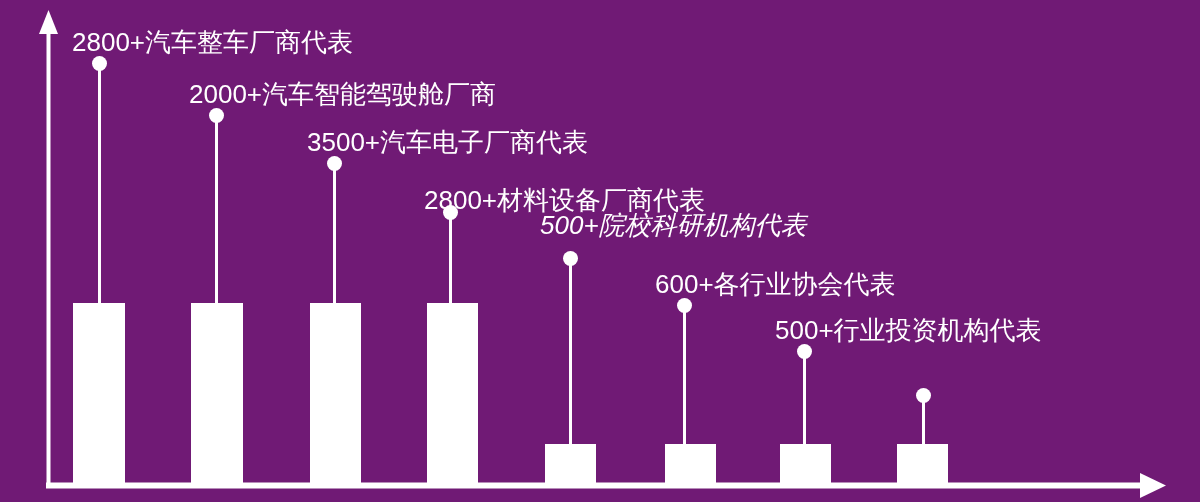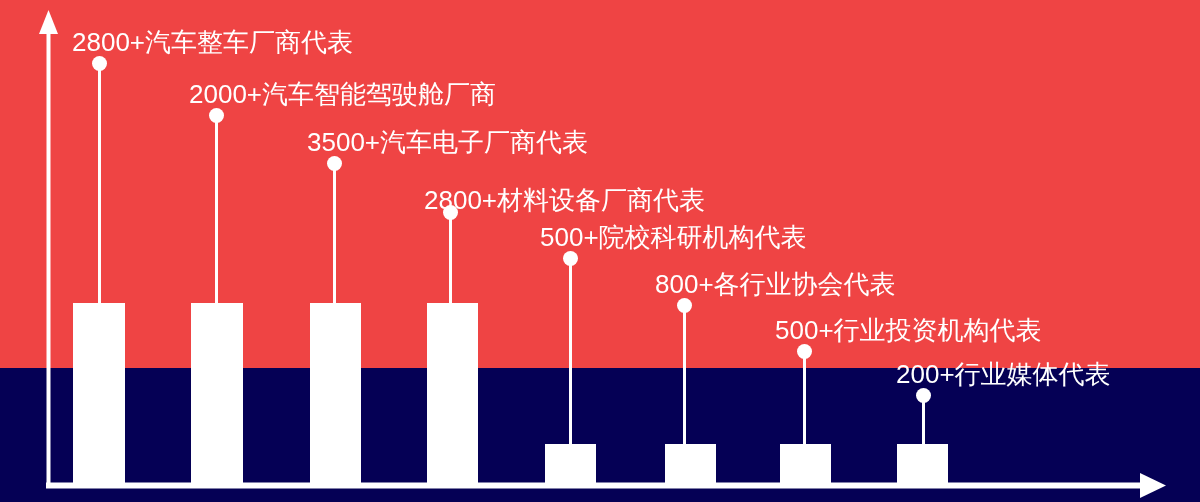--- a/index.html
+++ b/index.html
@@ -9,22 +9,22 @@
   body {
     width: 1200px;
     height: 502px;
     background: #050055;
     font-family: "Liberation Sans", "DejaVu Sans", sans-serif;
     overflow: hidden;
   }
   #chart-root {
     position: relative;
     width: 1200px;
-    height: 368px;
-    background: #ef4444;
+    height: 502px;
+    background: #701a75;
   }
   .axis-svg {
     position: absolute;
     left: 0;
     top: 0;
     width: 1200px;
     height: 502px;
   }
   .bar {
     position: absolute;
@@ -94,18 +94,17 @@
   <div class="dot" style="left:443px; top:205px;"></div>
   <div class="dot" style="left:563px; top:251px;"></div>
   <div class="dot" style="left:677px; top:298px;"></div>
   <div class="dot" style="left:797px; top:344px;"></div>
   <div class="dot" style="left:916px; top:388px;"></div>
 
   <div class="label" style="left:72px;  top:27px;">2800+汽车整车厂商代表</div>
   <div class="label" style="left:189px; top:79px;">2000+汽车智能驾驶舱厂商</div>
   <div class="label" style="left:307px; top:127px;">3500+汽车电子厂商代表</div>
   <div class="label" style="left:424px; top:185px;">2800+材料设备厂商代表</div>
-  <div class="label" style="left:540px; top:222px;">500+院校科研机构代表</div>
-  <div class="label" style="left:655px; top:269px;">800+各行业协会代表</div>
+  <div class="label" style="left:540px; top:210px;font-style:italic;">500+院校科研机构代表</div>
+  <div class="label" style="left:655px; top:269px;">600+各行业协会代表</div>
   <div class="label" style="left:775px; top:315px;text-align:right;">500+行业投资机构代表</div>
-  <div class="label" style="left:896px; top:359px;">200+行业媒体代表</div>
 
 </div>
 
 </body></html>

